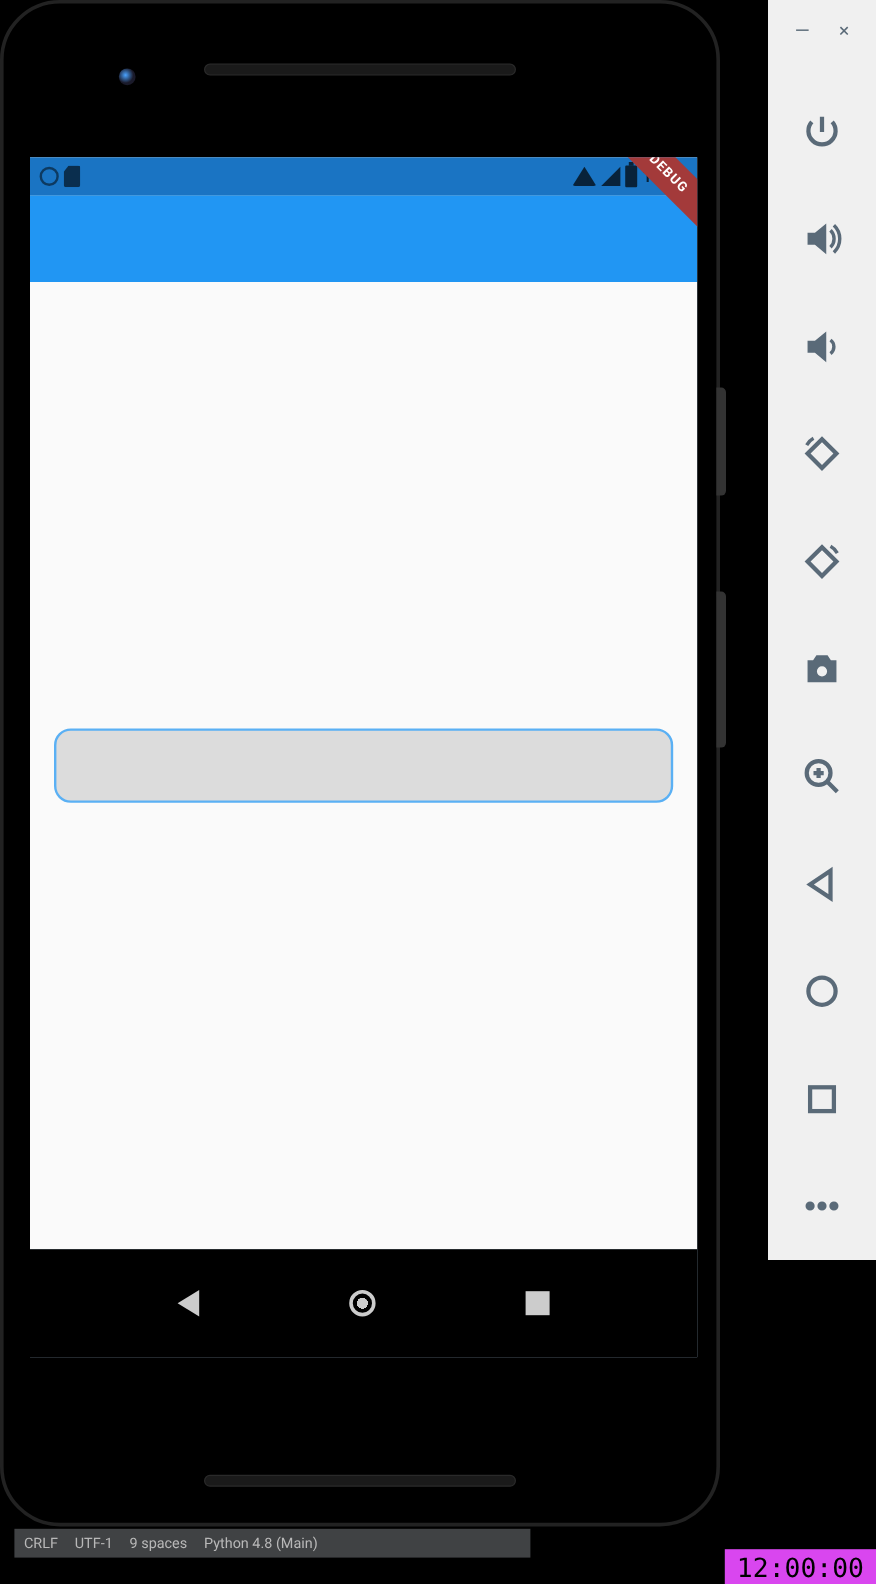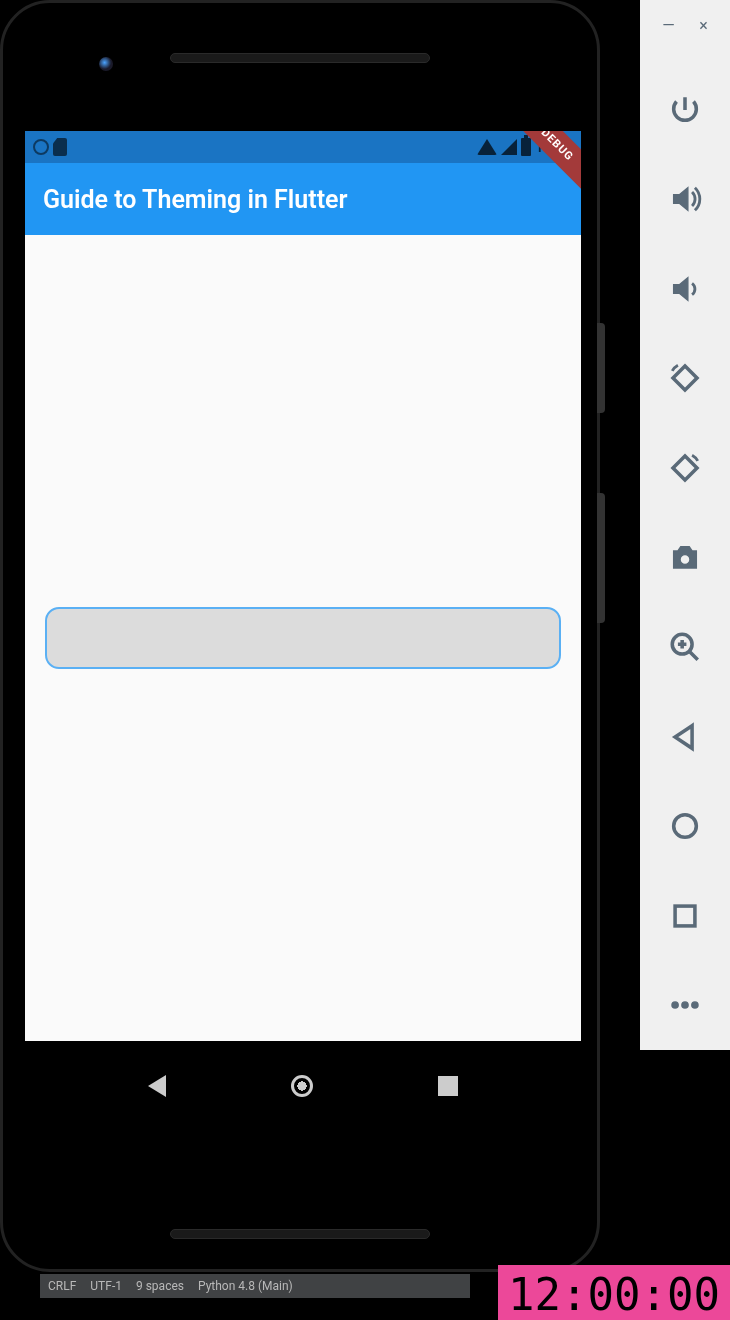--- a/index.html
+++ b/index.html
@@ -199,40 +199,40 @@
     align-items: center;
     justify-content: space-around;
     padding: 0 60px;
   }
   .nav-back { width: 0; height: 0; border-top: 11px solid transparent; border-bottom: 11px solid transparent; border-right: 18px solid #ccc; }
   .nav-home { width: 22px; height: 22px; border: 3px solid #ccc; border-radius: 50%; background: radial-gradient(circle, #ccc 0 40%, transparent 41%); }
   .nav-recent { width: 20px; height: 20px; background: #ccc; }
 
   .ide-status {
     position: absolute;
-    left: 40px;
+    left: 12px;
     top: 1274px;
     height: 24px;
     width: 430px;
     background: #404244;
     color: #b8b8b8;
     font-size: 12px;
     display: flex;
     align-items: center;
     gap: 14px;
     padding: 0 8px;
   }
 
   .time-hud {
     position: absolute;
     right: 0;
     bottom: 0;
     color: #000;
-    background: #ec4899;
-    font-size: 44px;
+    background: #d946ef;
+    font-size: 22px;
     font-weight: 500;
     padding: 4px 10px 0 10px;
     font-family: monospace;
   }
 </style>
 </head>
 <body>
 
 <div class="emulator-sidebar">
   <div class="window-controls">
@@ -321,21 +321,20 @@
       </div>
       <div class="right-icons">
         <div class="sb-wifi"></div>
         <div class="sb-signal"></div>
         <div class="sb-batt"></div>
         <div class="sb-time">10:35</div>
       </div>
     </div>
 
     <div class="appbar">
-      <div class="appbar-title">Guide to Theming in Flutter</div>
       <div class="debug-banner">DEBUG</div>
     </div>
 
     <div class="app-body">
       <button class="theme-button"></button>
     </div>
 
     <div class="android-nav">
       <div class="nav-back"></div>
       <div class="nav-home"></div>

